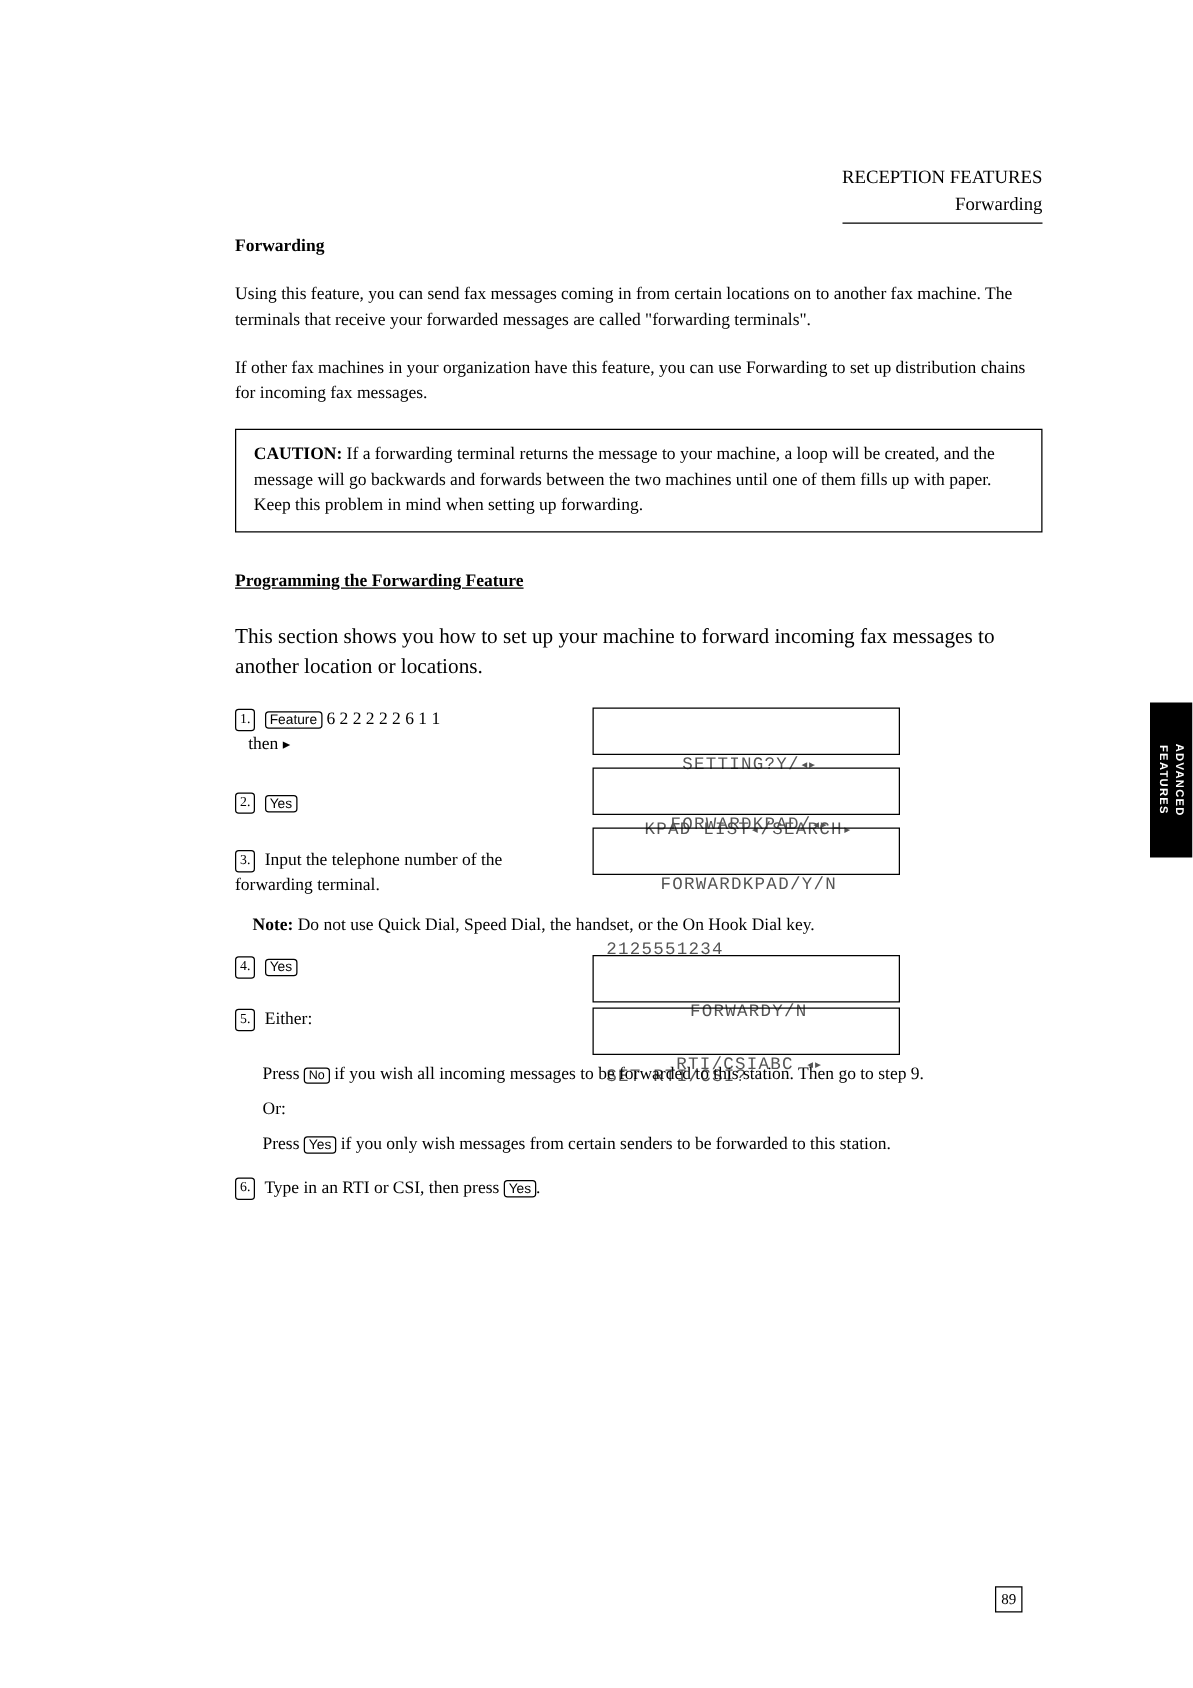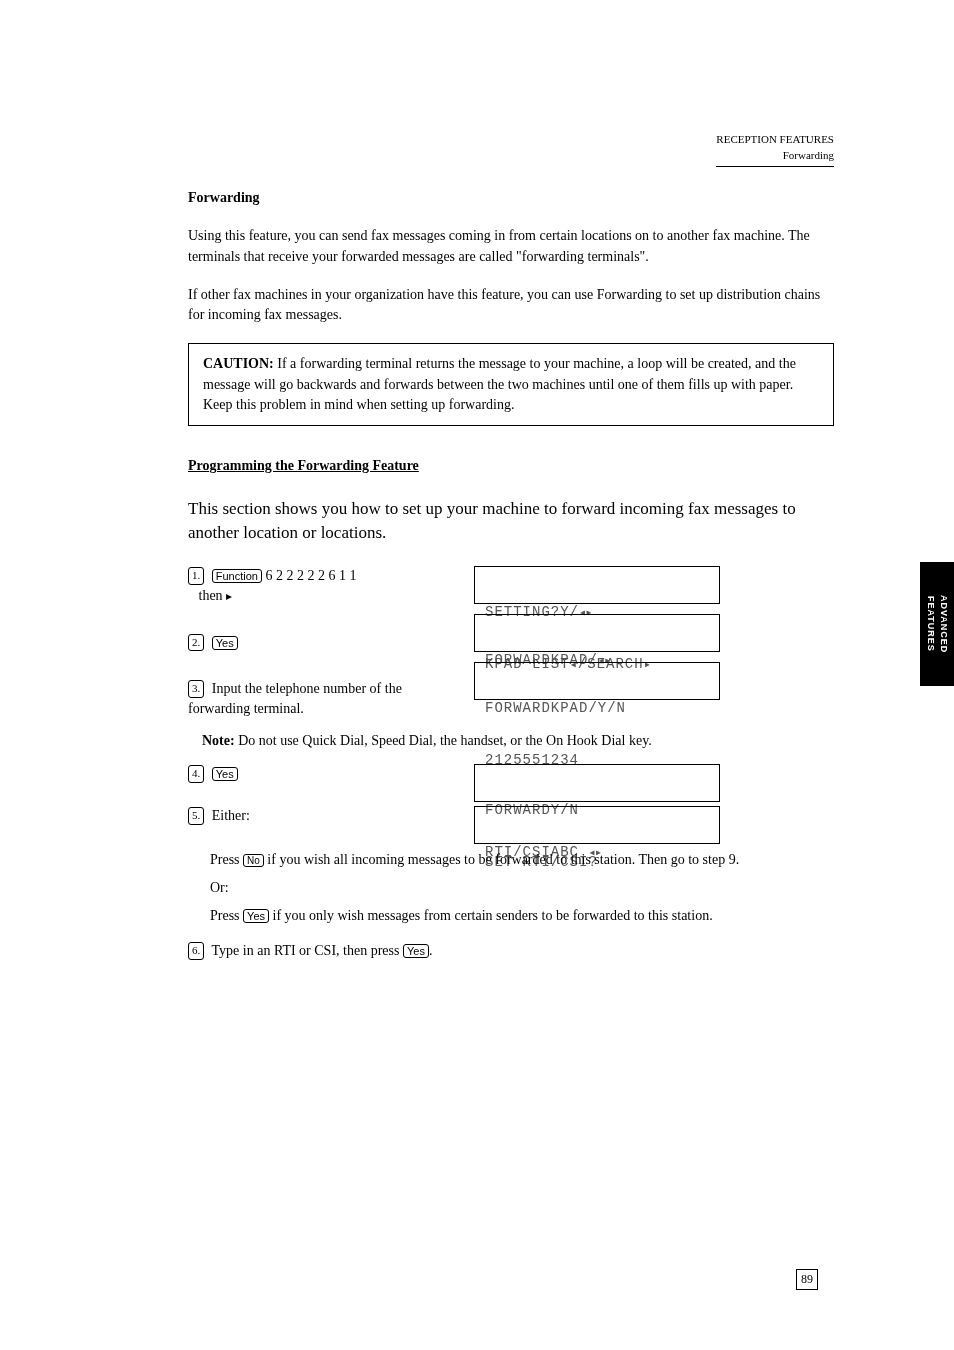--- a/index.html
+++ b/index.html
@@ -15,21 +15,21 @@
     width: 954px;
     height: 1350px;
     box-sizing: border-box;
     position: relative;
     padding: 124px 120px 0 188px;
   }
   .header-right {
     position: absolute;
     top: 132px;
     right: 120px;
-    font-size: 11px;
+    font-size: 15px;
     text-align: right;
   }
   .header-line1 {
     margin-bottom: 0;
   }
   .rule {
     border: none;
     border-top: 1px solid #000;
     margin: 2px 0 0 0;
   }
@@ -100,21 +100,21 @@
     font-size: 14px;
     line-height: 1.25;
     letter-spacing: 1px;
     padding: 2px 6px 2px 10px;
     box-sizing: border-box;
     white-space: pre;
     color: #555;
   }
   .lcd-row {
     display: flex;
-    justify-content: flex-start;
+    justify-content: center;
   }
   .tri-left::before { content: "\25C2"; font-size: 12px; }
   .tri-right::before { content: "\25B8"; font-size: 12px; }
   .tri-lr::before { content: "\25C2\25B8"; font-size: 12px; letter-spacing: -1px; }
   .right-tab {
     position: absolute;
     right: 0;
     top: 562px;
     width: 34px;
     height: 124px;
@@ -182,21 +182,21 @@
   </div>
 
   <div class="subhead">Programming the Forwarding Feature</div>
 
   <p class="intro-line">This section shows you how to set up your machine to forward incoming fax messages to another location or locations.</p>
 
   <div class="two-col">
     <div class="left-col">
       <p class="step-line">
         <span class="step-num">1.</span>
-        <b style="border:1px solid #000;border-radius:3px;padding:0 3px;font-family:Arial;font-size:11px;font-weight:normal;">Function</b>
+        <b style="border:1px solid #000;border-radius:3px;padding:0 3px;font-family:Arial;font-size:11px;font-weight:normal;">Feature</b>
         <span>6 2 2 2 2 2 6 1 1</span><br>
         &nbsp;&nbsp;&nbsp;<span>then </span><span class="tri-right"></span>
       </p>
       <p class="step-line">
         <span class="step-num">2.</span>
         <span style="border:1px solid #000;border-radius:3px;padding:0 3px;font-family:Arial;font-size:11px;">Yes</span>
       </p>
       <p class="step-line tight">
         <span class="step-num">3.</span>
         <span>Input the telephone number of the forwarding terminal.</span>

